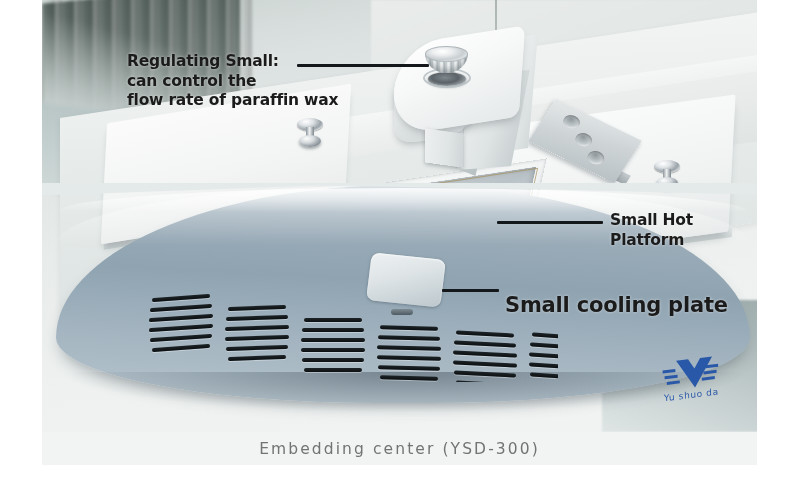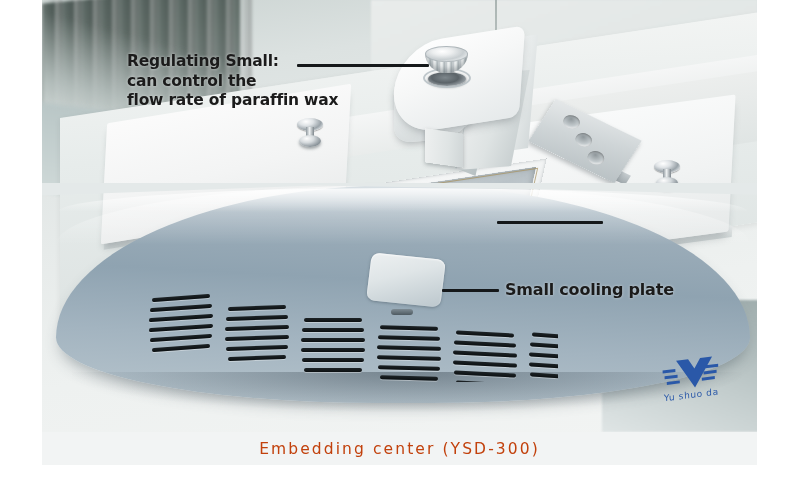--- a/index.html
+++ b/index.html
@@ -318,36 +318,36 @@
   
   .anno{
     position:absolute;color:#1b1b1b;font-weight:bold;
     font-family:"DejaVu Sans",sans-serif;
     line-height:1.26;letter-spacing:-.2px;
     text-shadow:0 0 3px rgba(255,255,255,.55);
     white-space:pre-line;
   }
   #annoValve{left:85px;top:52px;font-size:15.5px;}
   #annoHot{left:568px;top:211px;font-size:15.5px;}
-  #annoCool{left:463px;top:280px;font-size:16px;}
+  #annoCool{left:463px;top:292px;font-size:21px;}
   .leader{position:absolute;height:2.6px;background:#15181a;border-radius:1px;}
   #leadValve{left:255px;top:64px;width:132px;}
   #leadHot{left:455px;top:221px;width:106px;}
   #leadCool{left:400px;top:289px;width:57px;}
 
   
   .caption-band{
     position:absolute;left:42px;top:432px;width:715px;height:33px;
     background:#f2f4f4;
   }
   .caption-text{
     position:absolute;left:42px;top:432px;width:715px;height:33px;
     display:flex;align-items:center;justify-content:center;
     font-family:"DejaVu Sans",sans-serif;
-    font-size:15.5px;color:#c2410c;letter-spacing:2.1px;
+    font-size:15.5px;color:#737373;letter-spacing:2.1px;
   }
 </style>
 </head>
 <body>
 
 <div id="root">
 
   <div class="photo">
 
     <div class="bg-wall"></div>
@@ -496,20 +496,21 @@
       </div>
       <div class="logo-text">Yu shuo da</div>
     </div>
 
     <div class="leader" id="leadValve"></div>
     <div class="anno" id="annoValve">Regulating Small:
 can control the
 flow rate of paraffin wax</div>
 
     <div class="leader" id="leadHot"></div>
+    <div class="anno" id="annoHot">Small Hot Platform</div>
 
     <div class="leader" id="leadCool"></div>
     <div class="anno" id="annoCool">Small cooling plate</div>
 
   </div>
 
   <div class="caption-band"></div>
   <div class="caption-text">Embedding center (YSD-300)</div>
 
 </div>

